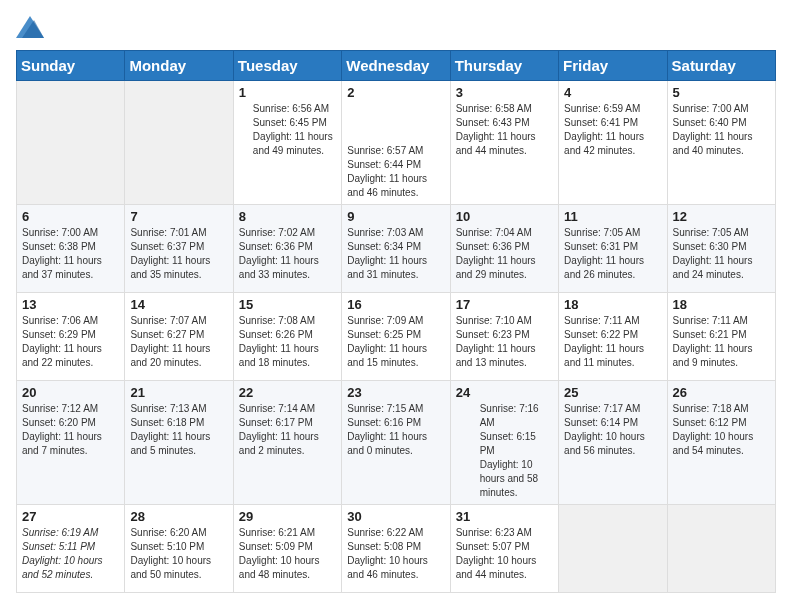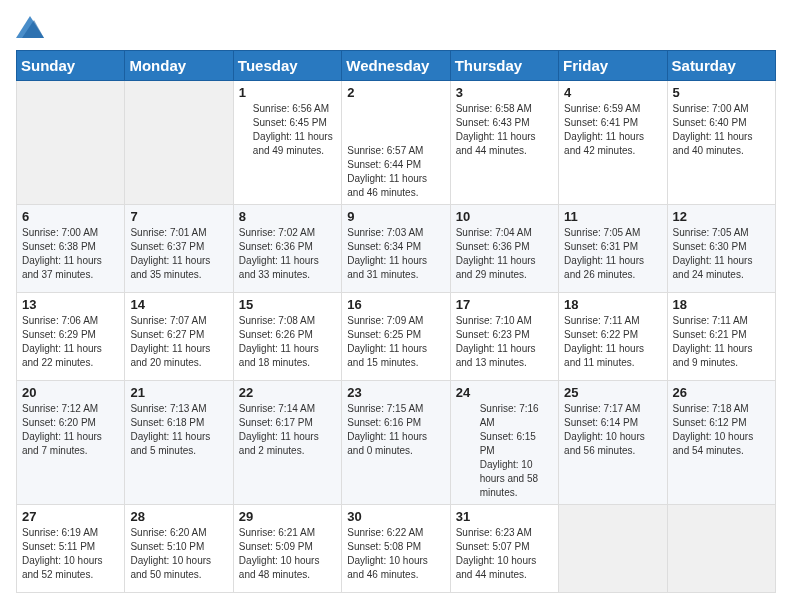--- a/index.html
+++ b/index.html
@@ -284,21 +284,21 @@
         <td>
           <span class="day-number">26</span>
           <div class="day-info" style="white-space: pre-line;">Sunrise: 7:18 AM
 Sunset: 6:12 PM
 Daylight: 10 hours and 54 minutes.</div>
         </td>
       </tr>
       <tr>
         <td>
           <span class="day-number">27</span>
-          <div class="day-info" style="white-space: pre-line;">Sunrise: 6:19 AM
+          <div class="day-info" style="white-space: pre-line; font-style: italic;">Sunrise: 6:19 AM
 Sunset: 5:11 PM
 Daylight: 10 hours and 52 minutes.</div>
         </td>
         <td>
           <span class="day-number">28</span>
           <div class="day-info" style="white-space: pre-line;">Sunrise: 6:20 AM
 Sunset: 5:10 PM
 Daylight: 10 hours and 50 minutes.</div>
         </td>
         <td>

